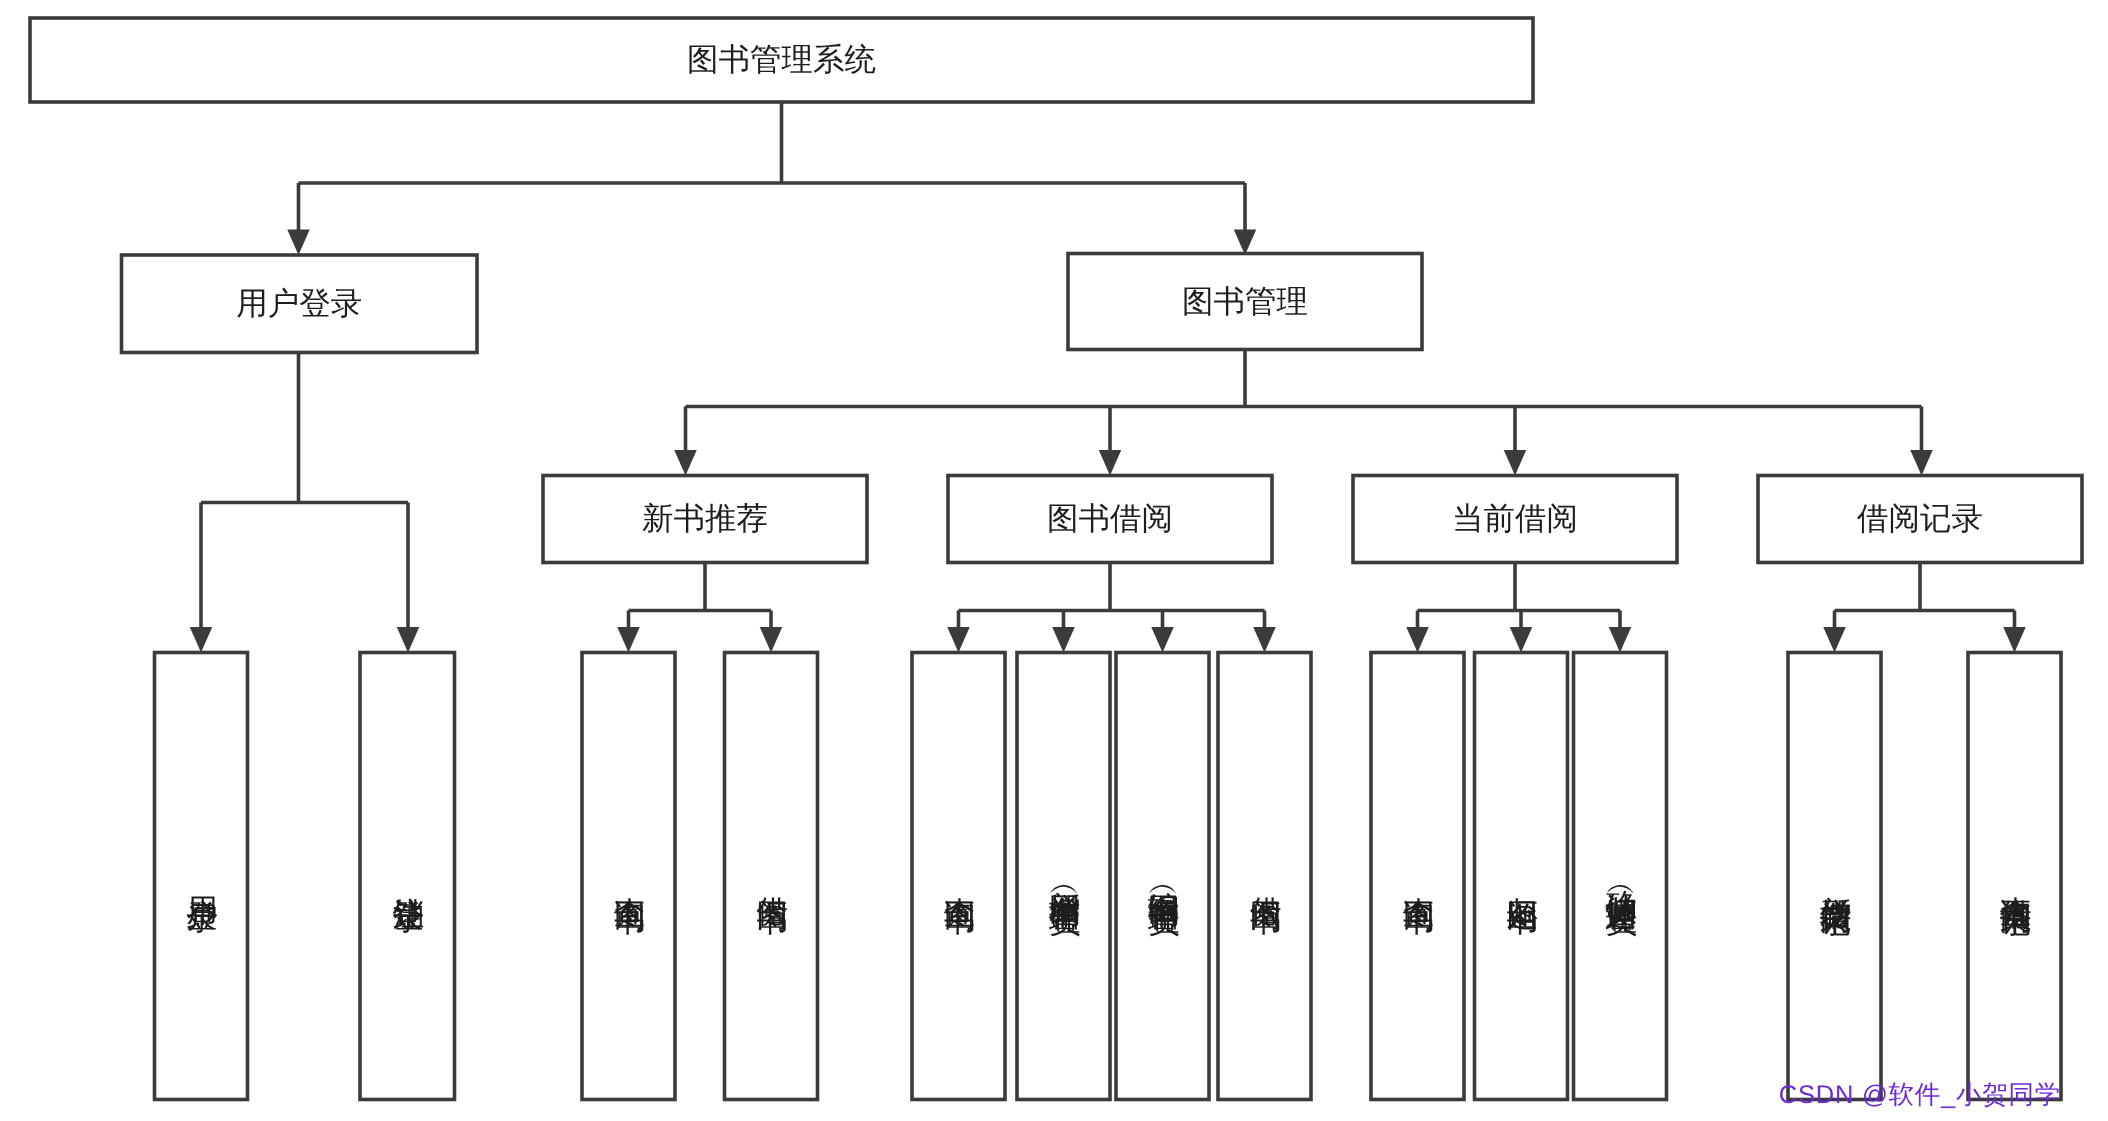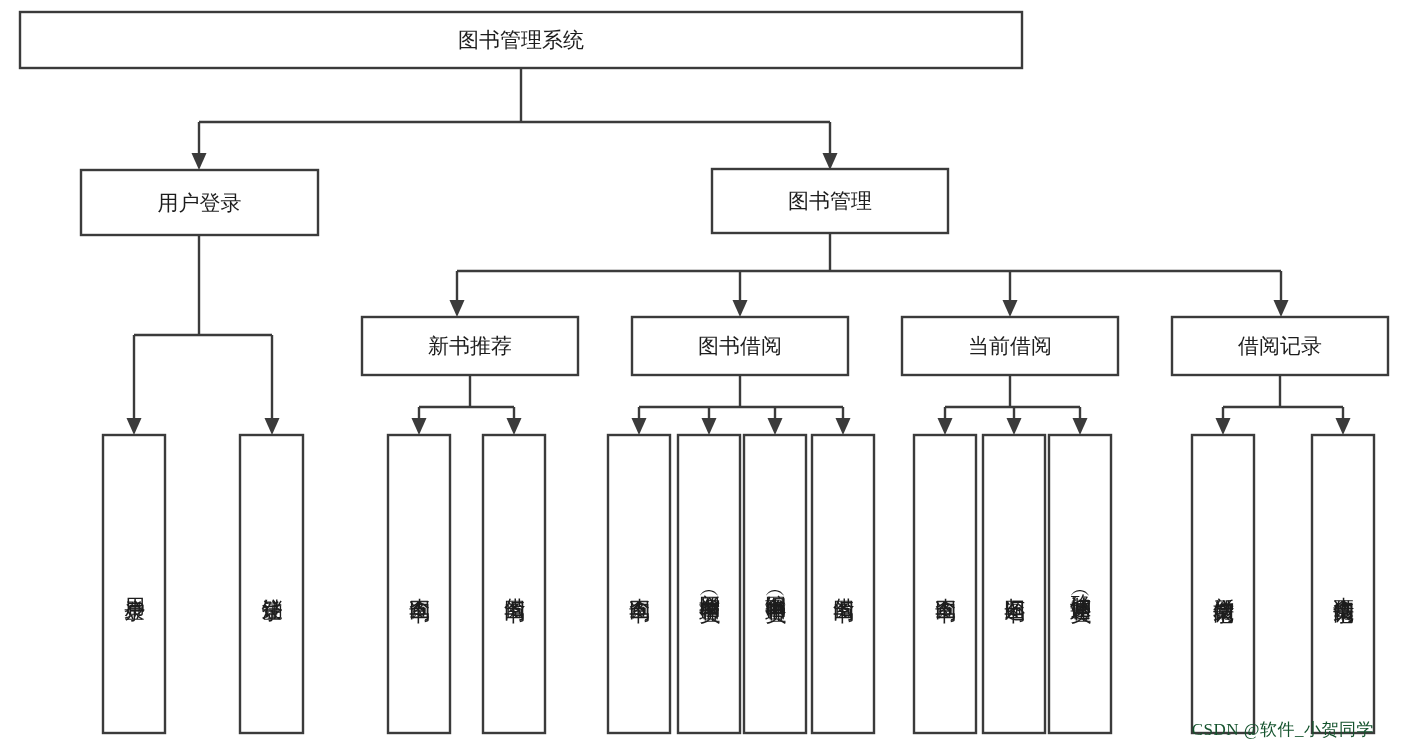--- a/index.html
+++ b/index.html
@@ -70,23 +70,23 @@
     line-height: 1.22;
     color: #1d1d1d;
     letter-spacing: 1.5px;
     white-space: nowrap;
     text-align: center;
   }
   .watermark {
     position: absolute;
     right: 8px;
     bottom: 6px;
-    font-family: Liberation Serif, serif;
+    font-family: Liberation Sans, sans-serif;
     font-size: 17px;
-    color: #14532d;
+    color: #6d28d9;
     letter-spacing: 0.5px;
     white-space: nowrap;
     user-select: none;
   }
 </style>
 </head>
 <body>
 
 <div id="diagram-root">
 

